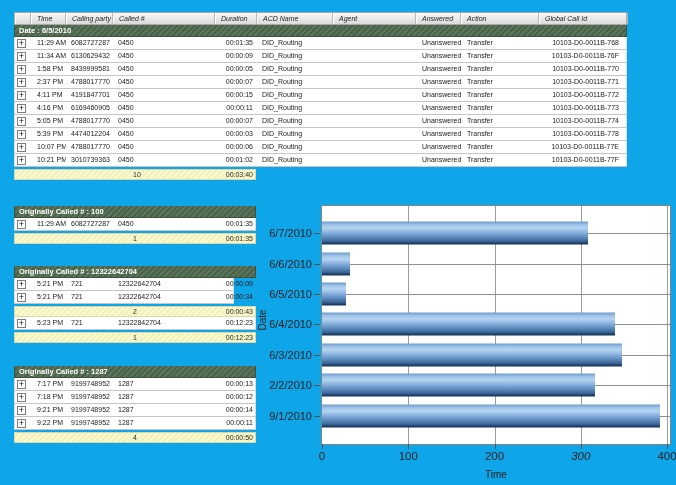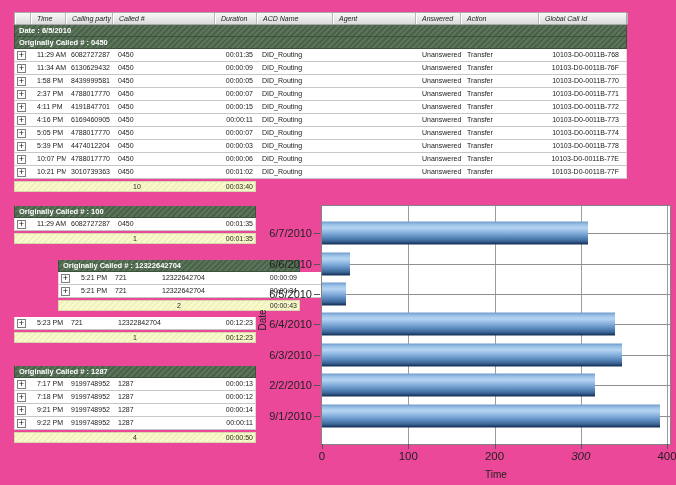--- a/index.html
+++ b/index.html
@@ -1,16 +1,16 @@
 <!DOCTYPE html>
 <html><head>
 <meta charset="utf-8">
 <style>
   html,body{margin:0;padding:0;background:#fff;}
-  .stage{position:relative;width:676px;height:485px;background:#ec4899;overflow:hidden;
+  .stage{position:relative;width:676px;height:485px;background:#0ea5e9;overflow:hidden;
          font-family:"Liberation Sans",sans-serif;color:#1a1a1a;}
   
   .tbl{position:absolute;left:14px;}
   .main-tbl{top:12px;width:613px;}
   .row{display:flex;box-sizing:border-box;background:#fff;height:13px;line-height:12px;
        border-bottom:1px solid #c6c6c6;border-left:1px solid #dcdcdc;border-right:1px solid #dcdcdc;
        font-size:7px;}
   .cell{flex:none;box-sizing:border-box;overflow:hidden;white-space:nowrap;height:100%;}
   .hdr{display:flex;height:13px;box-sizing:border-box;border:1px solid #a9a9a9;
        background:linear-gradient(#f9f9f9,#dadada);font-size:7px;font-style:italic;color:#222;}
@@ -65,21 +65,20 @@
         <div class="cell" style="width: 47px;">Calling party #</div>
         <div class="cell" style="width: 102px;">Called #</div>
         <div class="cell" style="width: 42px;">Duration</div>
         <div class="cell" style="width: 76px;">ACD Name</div>
         <div class="cell" style="width: 83px;">Agent</div>
         <div class="cell" style="width: 45px;">Answered</div>
         <div class="cell" style="width: 78px;">Action</div>
         <div class="cell" style="width: 89px;">Global Call Id</div>
       </div>
     <div class="band" style="width:613px;">Date : 6/5/2010</div>
-    <div class="band" style="width:613px;">Originally Called # : 0450</div>
     <div id="main-rows">
         <div class="row">
           <div class="cell c-expand" style="width: 16px;"><span class="expand-btn">+</span></div>
           <div class="cell c-time" style="width: 35px;">11:29 AM</div>
           <div class="cell c-calling" style="width: 47px;">6082727287</div>
           <div class="cell c-called" style="width: 102px;">0450</div>
           <div class="cell c-duration" style="width: 42px;">00:01:35</div>
           <div class="cell c-acd" style="width: 76px;">DID_Routing</div>
           <div class="cell c-agent" style="width: 83px;"></div>
           <div class="cell c-answered" style="width: 45px;">Unanswered</div>
@@ -215,21 +214,21 @@
           <div class="cell c-called" style="width: 102px;">0450</div>
           <div class="cell c-duration" style="width: 42px;">00:01:35</div>
         </div>
         <div class="gap2"></div>
         <div class="sumrow">
           <div class="cell sum-spacer"></div>
           <div class="cell sum-count">1</div>
           <div class="cell sum-total">00:01:35</div>
         </div>
       </div>
-      <div class="tbl" style="top: 260px; width: 276px; margin-left: 44px;">
+      <div class="tbl" style="top: 266px; width: 220px;">
         <div class="band" style="width: 242px;">Originally Called # : 12322642704</div>
         <div class="row">
           <div class="cell c-expand" style="width: 16px;"><span class="expand-btn">+</span></div>
           <div class="cell c-time" style="width: 35px;">5:21 PM</div>
           <div class="cell c-calling" style="width: 47px;">721</div>
           <div class="cell c-called" style="width: 102px;">12322642704</div>
           <div class="cell c-duration" style="width: 42px;">00:00:09</div>
         </div>
         <div class="row">
           <div class="cell c-expand" style="width: 16px;"><span class="expand-btn">+</span></div>

